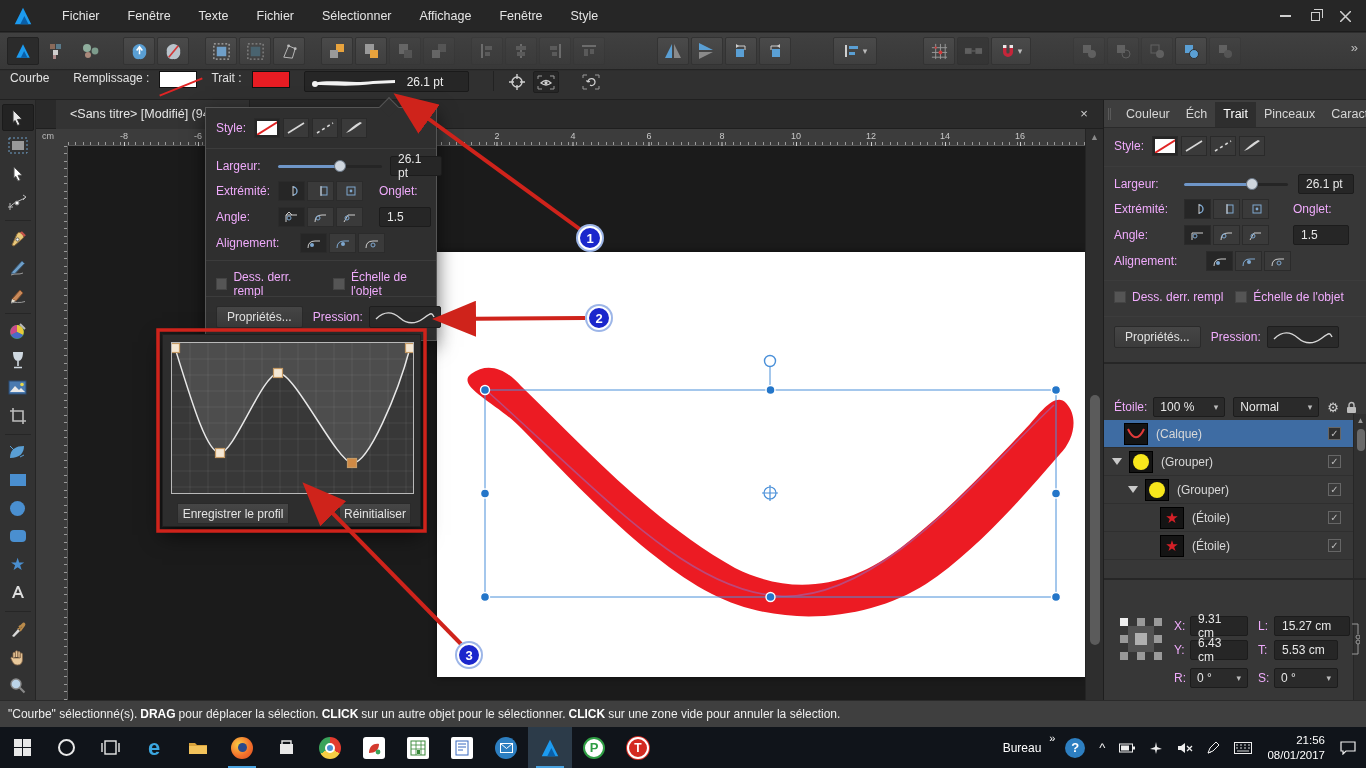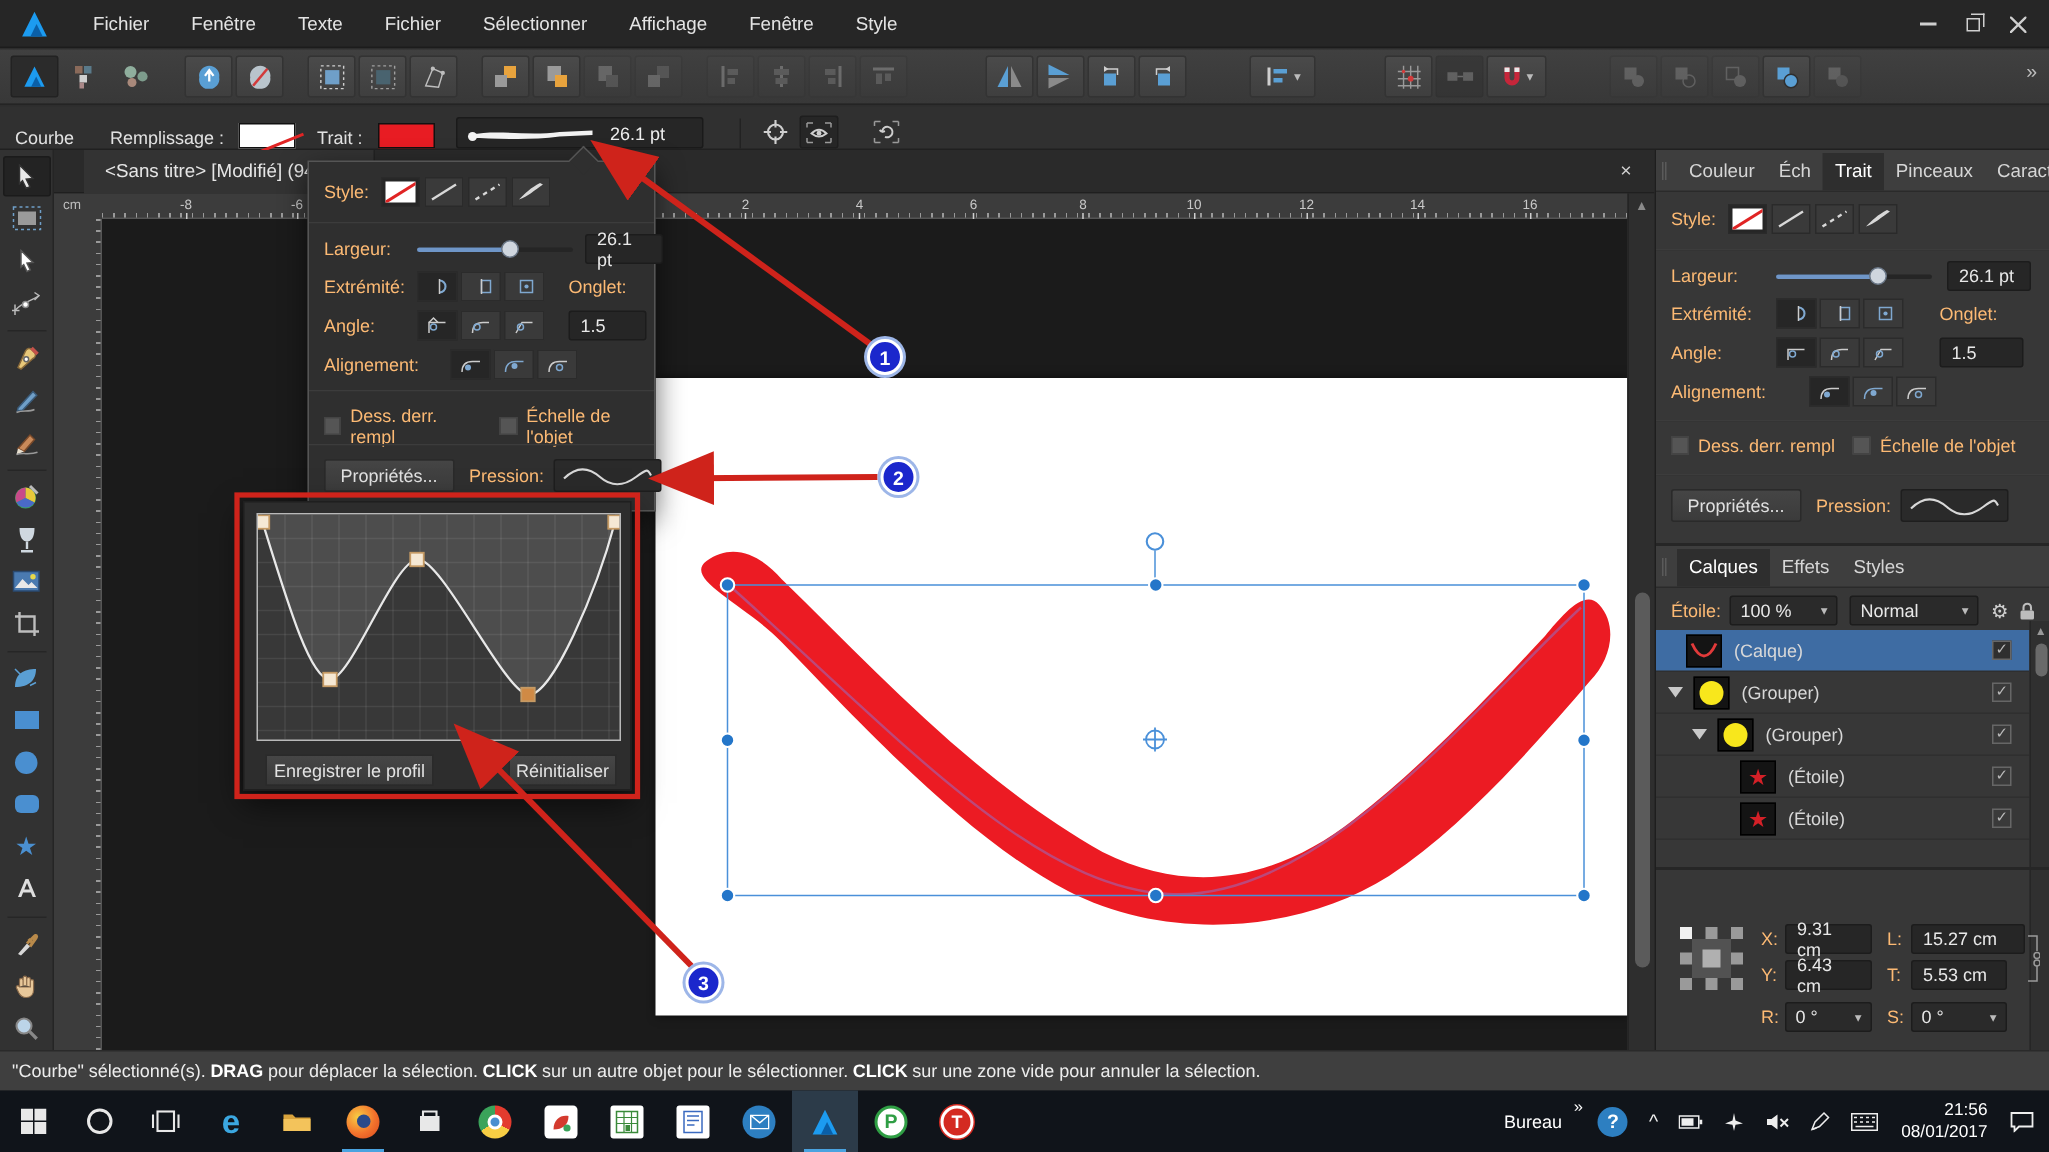--- a/index.html
+++ b/index.html
@@ -15,21 +15,21 @@
   
   .toolbar{left:0;top:33px;width:1366px;height:37px;background:linear-gradient(#404040,#383838);border-bottom:1px solid #242424;display:flex;align-items:center;padding-left:6px}
   .tgroup{display:flex;align-items:center;margin-right:14px}
   .tbtn{width:32px;height:28px;margin:0 1px;border-radius:2px;background:linear-gradient(#4a4a4a,#3f3f3f);border:1px solid #333;display:flex;align-items:center;justify-content:center}
   .tbtn.plain{background:transparent;border-color:transparent}
   .tbtn.active{background:#2b2b2b;border-color:#222}
   .tbtn.dim{opacity:.33}
   .caret{font-size:9px;color:#bbb;margin-left:2px}
   .overflow-glyph{position:absolute;right:8px;top:40px;color:#bdbdbd;font-size:13px}
   
-  .ctxbar{left:0;top:71px;width:1366px;height:29px;background:#303030;border-bottom:1px solid #202020;display:flex;align-items:flex-end;padding-left:10px}
+  .ctxbar{left:0;top:71px;width:1366px;height:29px;background:#303030;border-bottom:1px solid #202020;display:flex;align-items:flex-start;padding-left:10px}
   .ctxlabel{color:#e2e2e2;margin-right:10px}
   .swatch{width:38px;height:17px;border:1px solid #111;background:#fff;position:relative;margin-right:14px}
   .swatch.fill:after{content:"";position:absolute;left:-2px;top:14px;width:46px;height:2px;background:#e02424;transform:rotate(-22deg)}
   .swatch.stroke{background:#e81c23}
   .strokepreview{width:165px;height:21px;background:#262626;border:1px solid #1a1a1a;border-radius:2px;display:flex;align-items:center;padding:0 6px;margin-right:14px}
   .ctxicon{width:26px;height:22px;border-radius:2px;display:flex;align-items:center;justify-content:center;margin-right:3px}
   .ctxicon.pressed{background:#262626;border:1px solid #1e1e1e}
   .vsep{width:1px;height:20px;background:#222;margin:0 10px}
   
   .tools{left:0;top:100px;width:36px;height:600px;background:#323232;border-right:1px solid #252525;display:flex;flex-direction:column;align-items:center;padding-top:4px}
@@ -49,21 +49,21 @@
   .rnum i{display:block;width:1px;height:7px;background:#cfcfcf;margin:1px auto 0;font-style:normal}
   .pasteboard{left:68px;top:146px;width:1017px;height:554px;background:#1b1b1b;overflow:hidden}
   .page{position:absolute;left:369px;top:106px;width:648px;height:425px;background:#fff;box-shadow:0 0 6px rgba(0,0,0,.6)}
   .vscroll{left:1085px;top:129px;width:18px;height:571px;background:#2e2e2e;border-left:1px solid #242424}
   .vscroll .up{color:#8a8a8a;font-size:9px;text-align:center;margin-top:3px}
   .vscroll .thumb{position:absolute;left:4px;top:266px;width:10px;height:250px;background:#5b5b5b;border-radius:5px}
   
   .popup{left:205px;top:107px;width:232px;height:234px;background:#2f2f2f;border:1px solid #555;box-shadow:0 6px 18px rgba(0,0,0,.6);z-index:30}
   .popup .caretup{position:absolute;top:-8px;left:176px;width:14px;height:14px;background:#2f2f2f;border-left:1px solid #555;border-top:1px solid #555;transform:rotate(45deg)}
   .prow{position:absolute;left:10px;display:flex;align-items:center}
-  .plabel{color:#fdba74}
+  .plabel{color:#f0abfc}
   .sep{position:absolute;left:0;width:100%;height:1px;background:#242424;border-bottom:1px solid #3c3c3c}
   .styletile{width:26px;height:20px;background:#3a3a3a;border:1px solid #2a2a2a;margin-right:3px;display:flex;align-items:center;justify-content:center}
   .styletile.sel{background:#262626}
   .fieldbox{height:20px;background:#262626;border:1px solid #1c1c1c;border-radius:2px;color:#e8e8e8;display:flex;align-items:center;padding:0 7px;font-size:12px}
   .slider{position:relative;width:104px;height:14px;display:flex;align-items:center}
   .slider .track{width:100%;height:3px;background:#252525;border-radius:2px}
   .slider .fillt{position:absolute;left:0;height:3px;background:#6f96c8;border-radius:2px}
   .slider .knob{position:absolute;top:1px;width:12px;height:12px;background:#cfd6de;border:1px solid #6a7787;border-radius:50%}
   .minibtn{width:27px;height:20px;background:#3a3a3a;border:1px solid #2b2b2b;display:flex;align-items:center;justify-content:center;margin-right:2px}
   .minibtn.sel{background:#262626}
@@ -823,26 +823,20 @@
     <div class="pushbtn">Propriétés...</div>
     <span class="plabel" style="margin-left:10px">Pression:</span>
     <div class="waveprev" style="margin-left:6px">
       <svg width="62" height="16" viewBox="0 0 62 16">
           <path d="M2,10 C10,2 18,2 26,9 S42,15 50,9 S58,4 60,8" fill="none" stroke="#d8d8d8" stroke-width="1.4"></path>
         </svg>
     </div>
   </div>
 
   <div style="position:absolute;top:262px;left:0;width:263px;height:316px;border-top:2px solid #262626">
-    <div class="ptabs" style="top:0">
-      <div class="grip"></div>
-      <div class="ptab active">Calques</div>
-      <div class="ptab">Effets</div>
-      <div class="ptab">Styles</div>
-    </div>
     <div class="prow" style="top:33px">
       <span class="plabel" style="margin-right:6px">Étoile:</span>
       <div class="dropfield" style="width:72px">
           <span>100 %</span>
           <span class="caret">▾</span>
         </div>
       <div class="dropfield" style="width:86px;margin-left:8px">
           <span>Normal</span>
           <span class="caret">▾</span>
         </div>

